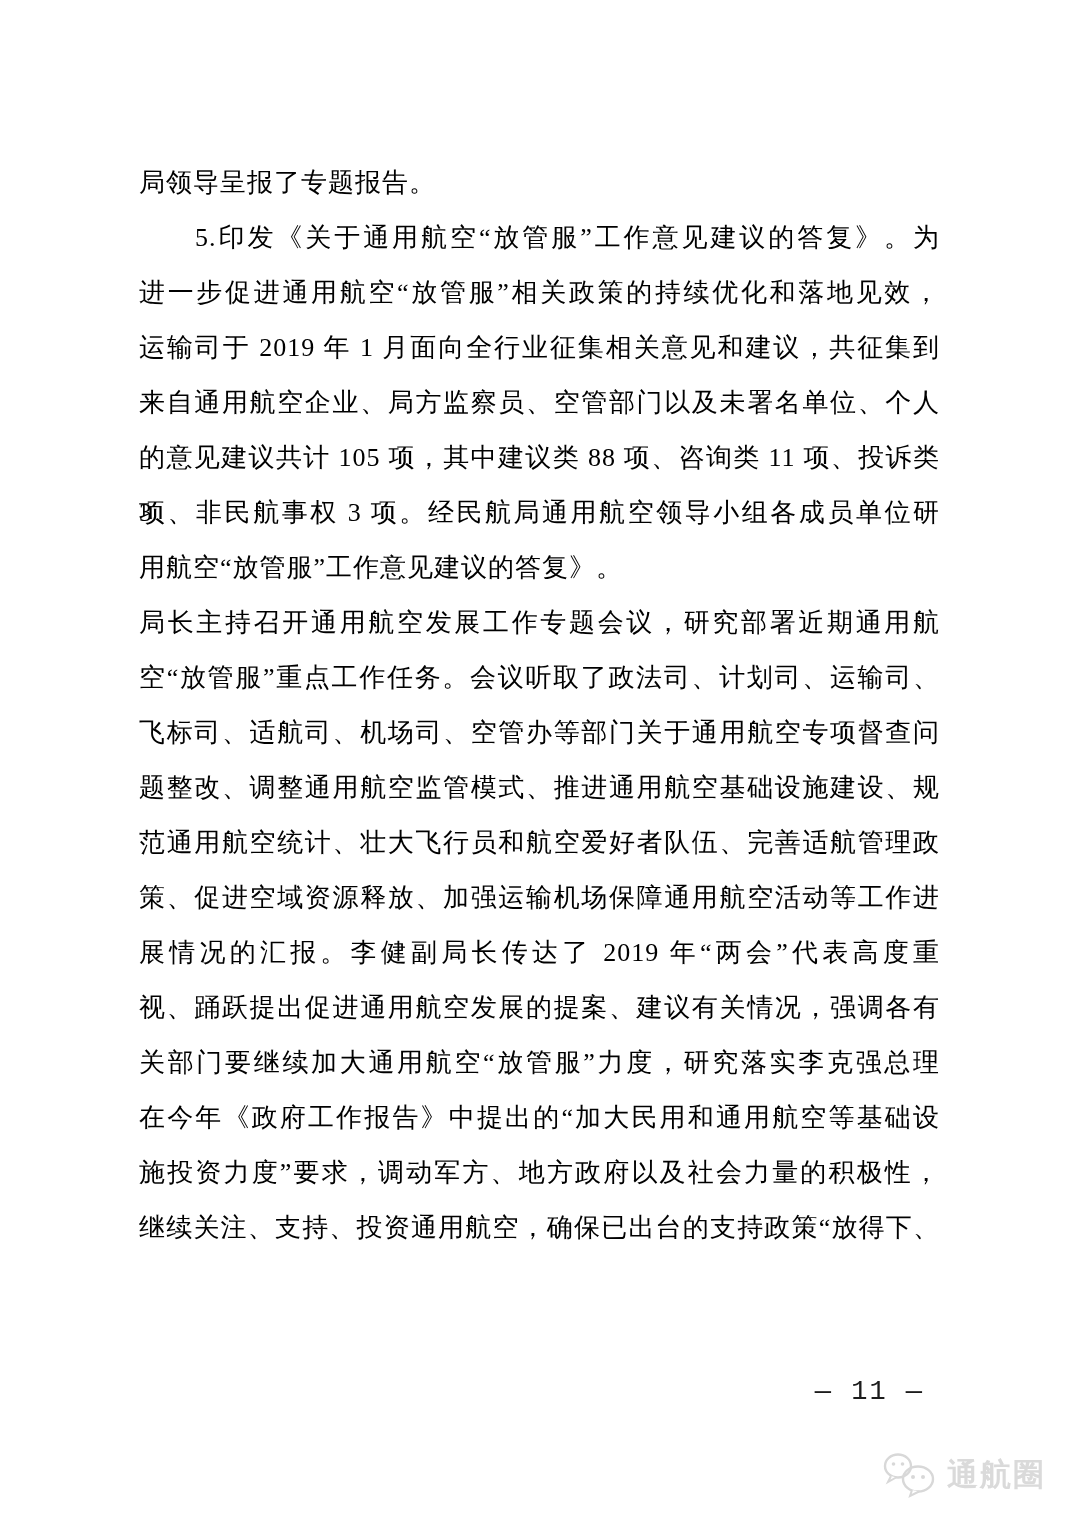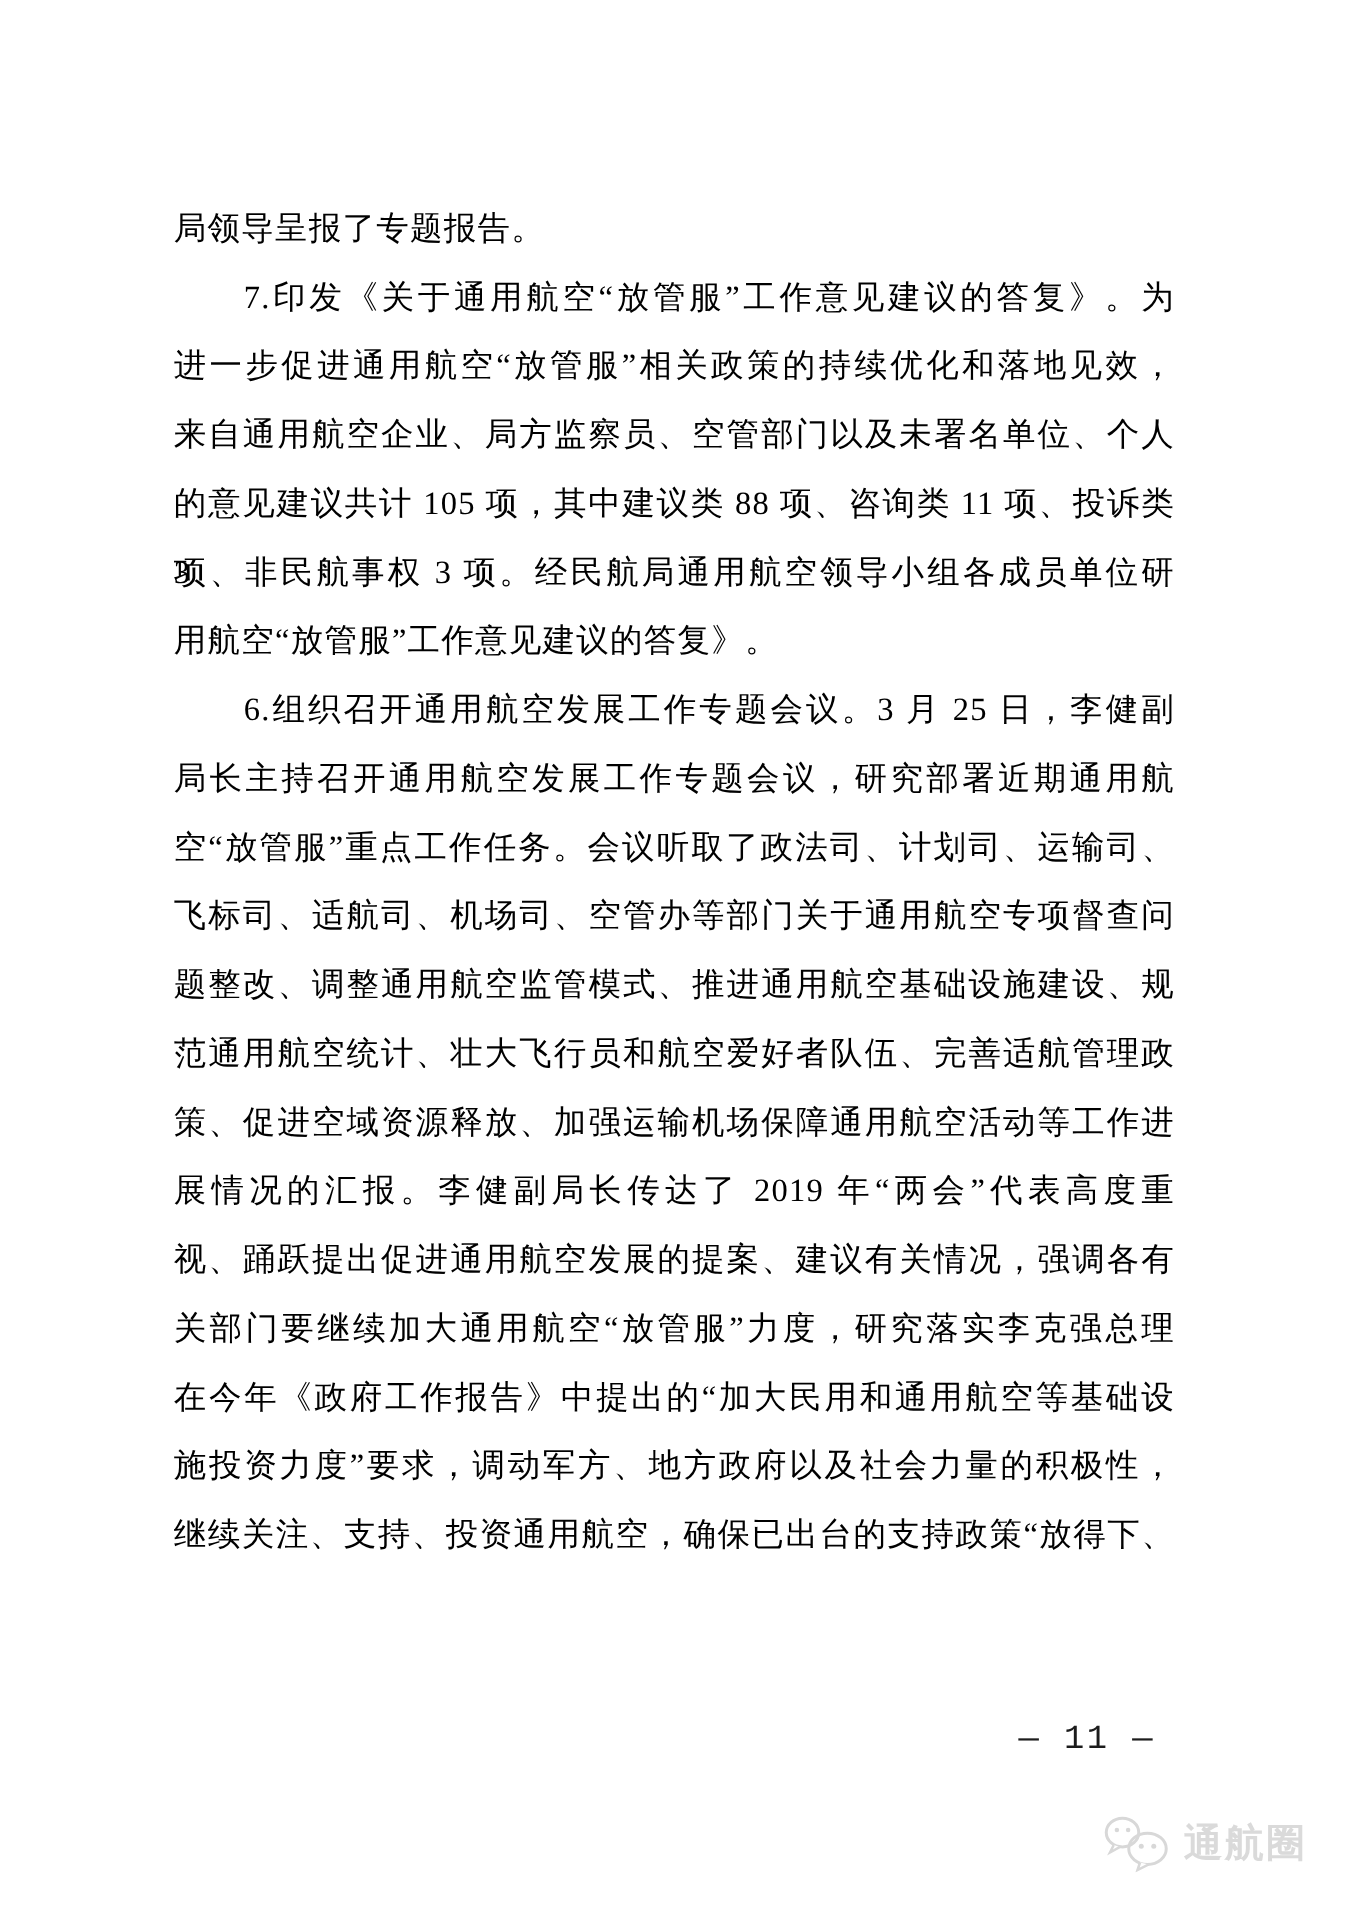--- a/index.html
+++ b/index.html
@@ -58,27 +58,27 @@
     color:#dadada;
     font-family:"Liberation Sans","DejaVu Sans",sans-serif;
   }
   .wm-icon{display:block;}
 </style>
 </head>
 <body>
 
 <div class="doc-body">
     <div class="line">局领导呈报了专题报告。</div>
-    <div class="line j ind">7.印发《关于通用航空“放管服”工作意见建议的答复》。为</div>
+    <div class="line j ind">5.印发《关于通用航空“放管服”工作意见建议的答复》。为</div>
     <div class="line j">进一步促进通用航空“放管服”相关政策的持续优化和落地见效，</div>
+    <div class="line j">运输司于 2019 年 1 月面向全行业征集相关意见和建议，共征集到</div>
     <div class="line j">来自通用航空企业、局方监察员、空管部门以及未署名单位、个人</div>
     <div class="line j">的意见建议共计 105 项，其中建议类 88 项、咨询类 11 项、投诉类 3</div>
     <div class="line j">项、非民航事权 3 项。经民航局通用航空领导小组各成员单位研</div>
     <div class="line">用航空“放管服”工作意见建议的答复》。</div>
-    <div class="line j ind">6.组织召开通用航空发展工作专题会议。3 月 25 日，李健副</div>
     <div class="line j">局长主持召开通用航空发展工作专题会议，研究部署近期通用航</div>
     <div class="line j">空“放管服”重点工作任务。会议听取了政法司、计划司、运输司、</div>
     <div class="line j">飞标司、适航司、机场司、空管办等部门关于通用航空专项督查问</div>
     <div class="line j">题整改、调整通用航空监管模式、推进通用航空基础设施建设、规</div>
     <div class="line j">范通用航空统计、壮大飞行员和航空爱好者队伍、完善适航管理政</div>
     <div class="line j">策、促进空域资源释放、加强运输机场保障通用航空活动等工作进</div>
     <div class="line j">展情况的汇报。李健副局长传达了 2019 年“两会”代表高度重</div>
     <div class="line j">视、踊跃提出促进通用航空发展的提案、建议有关情况，强调各有</div>
     <div class="line j">关部门要继续加大通用航空“放管服”力度，研究落实李克强总理</div>
     <div class="line j">在今年《政府工作报告》中提出的“加大民用和通用航空等基础设</div>

